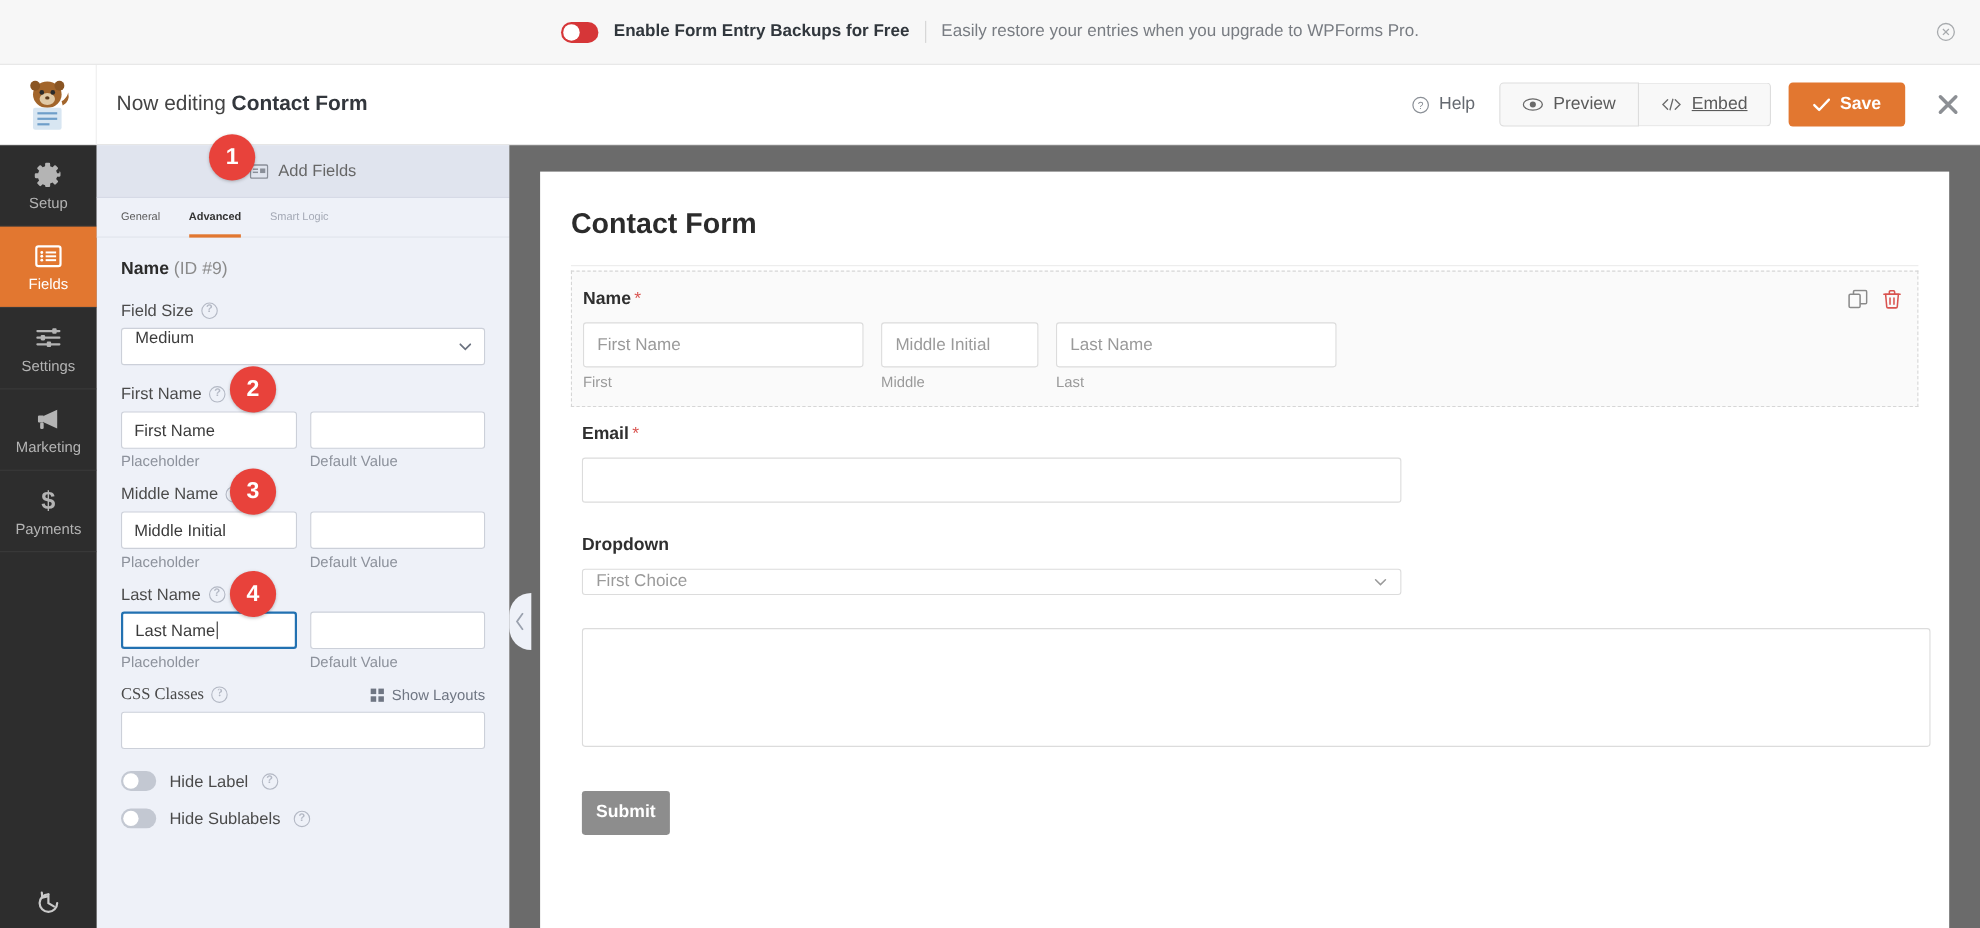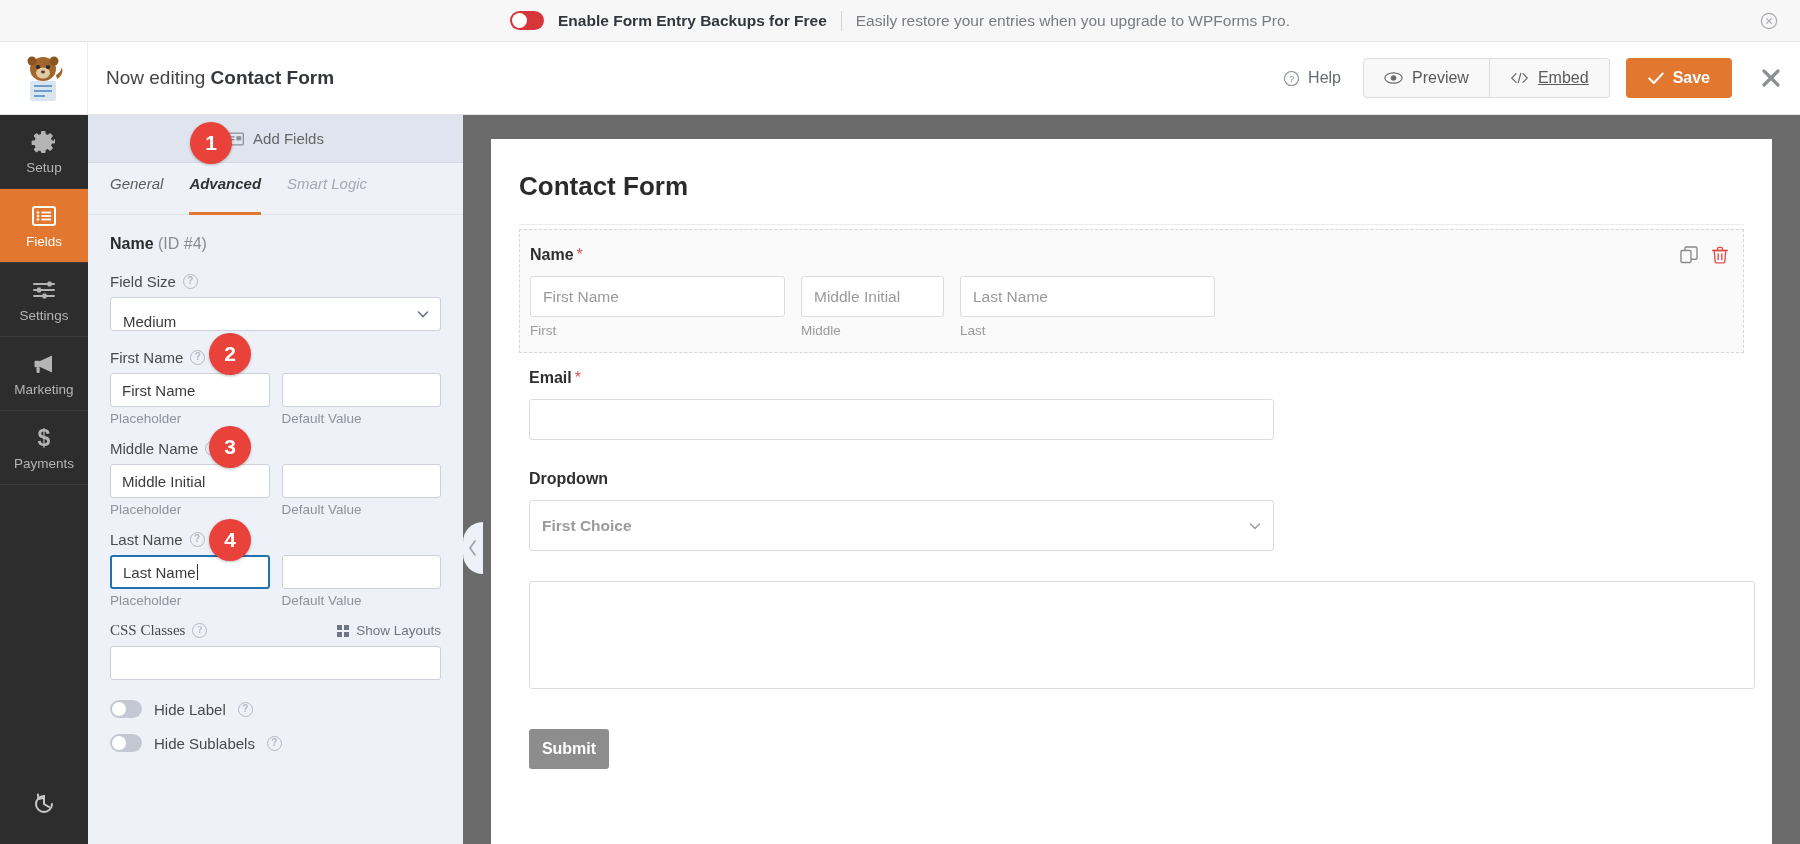--- a/index.html
+++ b/index.html
@@ -4,21 +4,21 @@
 <style>
   * { box-sizing: border-box; margin: 0; padding: 0; }
   html, body {
     width: 1800px; height: 844px;
     font-family: "Liberation Sans", sans-serif;
     background: #ffffff; overflow: hidden;
   }
 
   
   .banner {
-    height: 42px; width: 100%;
+    height: 59px; width: 100%;
     background: #f7f7f7;
     border-bottom: 1px solid #e4e4e4;
     display: flex; align-items: center; justify-content: center;
     position: relative;
   }
   .banner-inner { display: flex; align-items: center; gap: 14px; }
   .banner-toggle {
     width: 34px; height: 19px; border-radius: 10px;
     background: #d63638; position: relative; flex: none; cursor: pointer;
   }
@@ -112,22 +112,22 @@
     flex: 1; display: flex; align-items: center; justify-content: center; gap: 9px;
     font-size: 15px; color: #666; background: #e0e4ee; cursor: pointer;
     border-bottom: 1px solid #d6dae6;
   }
   .ptab.active { background: #eef1f8; color: #444; font-weight: bold; border-bottom-color: transparent; }
   .subtabs {
     display: flex; gap: 26px; padding: 12px 22px 0 22px; flex: none;
     border-bottom: 1px solid #dfe3ec; background: #eef1f8;
   }
   .stab {
-    font-size: 15px; color: #5c5c5c; padding-bottom: 20px;
-    border-bottom: 3px solid transparent; cursor: pointer; margin-bottom: -1px; font-style: italic;
+    font-size: 10px; color: #5c5c5c; padding-bottom: 10px;
+    border-bottom: 3px solid transparent; cursor: pointer; margin-bottom: -1px;
   }
   .stab.active { color: #333; font-weight: bold; border-bottom-color: #e27730; }
   .stab.muted { color: #a4a9b5; }
 
   .panel-body { padding: 20px 22px 0 22px; overflow: hidden; flex: 1; }
   .field-heading { font-size: 16px; color: #444; margin-bottom: 20px; }
   .field-heading b { font-weight: bold; color: #2b2b2b; }
   .field-heading span { color: #8b8b8b; }
 
   .opt-label {
@@ -138,21 +138,21 @@
     width: 15px; height: 15px; border-radius: 50%;
     border: 1.4px solid #b3b8c4; color: #b3b8c4;
     font-size: 10px; line-height: 12px; text-align: center;
     font-weight: bold; flex: none;
   }
   .sel-wrap { position: relative; margin-bottom: 18px; }
   .sel {
     width: 100%; height: 34px; background: #fff;
     border: 1px solid #ccd0d9; border-radius: 3px;
     padding: 0 12px; font-size: 15px; color: #3b3b3b;
-    display: flex; align-items: flex-end;
+    display: flex; align-items: flex-start;
   }
   .chev-down {
     position: absolute; right: 12px; top: 50%; transform: translateY(-50%);
     width: 12px; height: 12px; color: #6c7380; pointer-events: none;
   }
 
   .pair-row { display: flex; gap: 12px; margin-bottom: 4px; }
   .pair-col { flex: 1; position: relative; }
   .txt-input {
     width: 100%; height: 34px; background: #fff;
@@ -232,23 +232,23 @@
   .name-col-last { width: 255px; }
   .pf-input {
     height: 41px; border: 1px solid #dcdcdc; border-radius: 3px;
     background: #fff; padding: 0 12px;
     display: flex; align-items: center;
     font-size: 15.5px; color: #9a9a9a;
   }
   .pf-sub { font-size: 13.5px; color: #9a9a9a; margin-top: 6px; }
   .pf-input.wide { width: 745px; }
   .pf-select {
-    width: 745px; height: 51px; border: 1px solid #dcdcdc; border-radius: 3px;
+    width: 745px; height: 24px; border: 1px solid #dcdcdc; border-radius: 3px;
     background: #fff; padding: 0 12px; position: relative;
-    display: flex; align-items: center; font-size: 15.5px; color: #9a9a9a; font-weight: bold;
+    display: flex; align-items: center; font-size: 15.5px; color: #9a9a9a;
   }
   .pf-textarea {
     width: 1226px; height: 108px; border: 1px solid #dcdcdc; border-radius: 3px;
     background: #fff;
   }
   .submit-btn {
     margin: 26px 0 0 10px; width: 80px; height: 40px;
     background: #8d8d8d; color: #fff; border: none; border-radius: 3px;
     font-size: 16px; font-weight: bold; cursor: pointer;
     display: flex; align-items: center; justify-content: center;
@@ -424,21 +424,21 @@
 
     <div class="subtabs">
       <div class="stab">General</div>
       <div class="stab active">Advanced</div>
       <div class="stab muted">Smart Logic</div>
     </div>
 
     <div class="panel-body">
       <div class="field-heading">
         <b>Name</b>
-        <span>(ID #4)</span>
+        <span>(ID #9)</span>
       </div>
 
       <div class="opt-label">
         <span>Field Size</span>
         <span class="qmark">?</span>
       </div>
       <div class="sel-wrap">
         <div class="sel">
           <span>Medium</span>
         </div>

